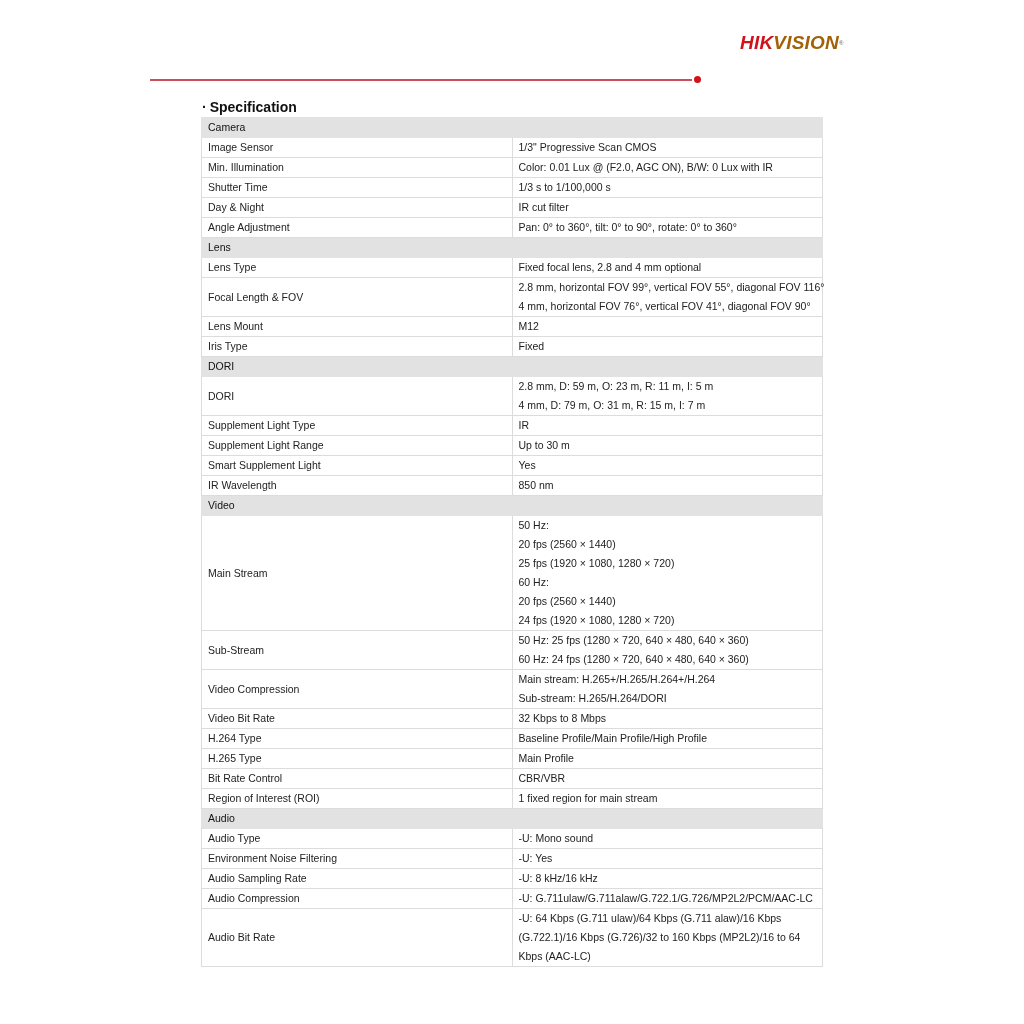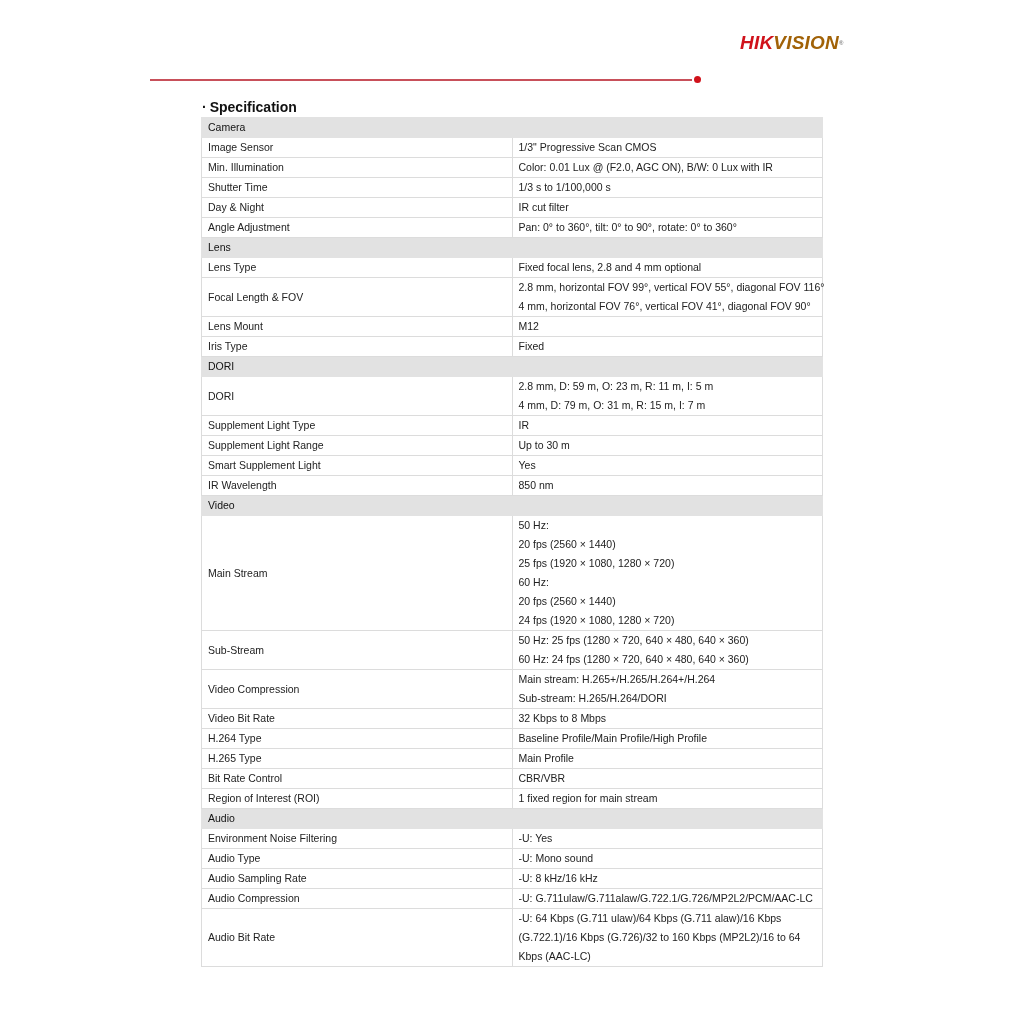--- a/index.html
+++ b/index.html
@@ -187,29 +187,29 @@
       <tr>
         <td class="label">Region of Interest (ROI)</td>
         <td>
           <span class="line">1 fixed region for main stream</span>
         </td>
       </tr>
       <tr class="section">
         <td colspan="2">Audio</td>
       </tr>
       <tr>
+        <td class="label">Audio Type</td>
+        <td>
+          <span class="line">-U: Mono sound</span>
+        </td>
+      </tr>
+      <tr>
         <td class="label">Environment Noise Filtering</td>
         <td>
           <span class="line">-U: Yes</span>
-        </td>
-      </tr>
-      <tr>
-        <td class="label">Audio Type</td>
-        <td>
-          <span class="line">-U: Mono sound</span>
         </td>
       </tr>
       <tr>
         <td class="label">Audio Sampling Rate</td>
         <td>
           <span class="line">-U: 8 kHz/16 kHz</span>
         </td>
       </tr>
       <tr>
         <td class="label">Audio Compression</td>

